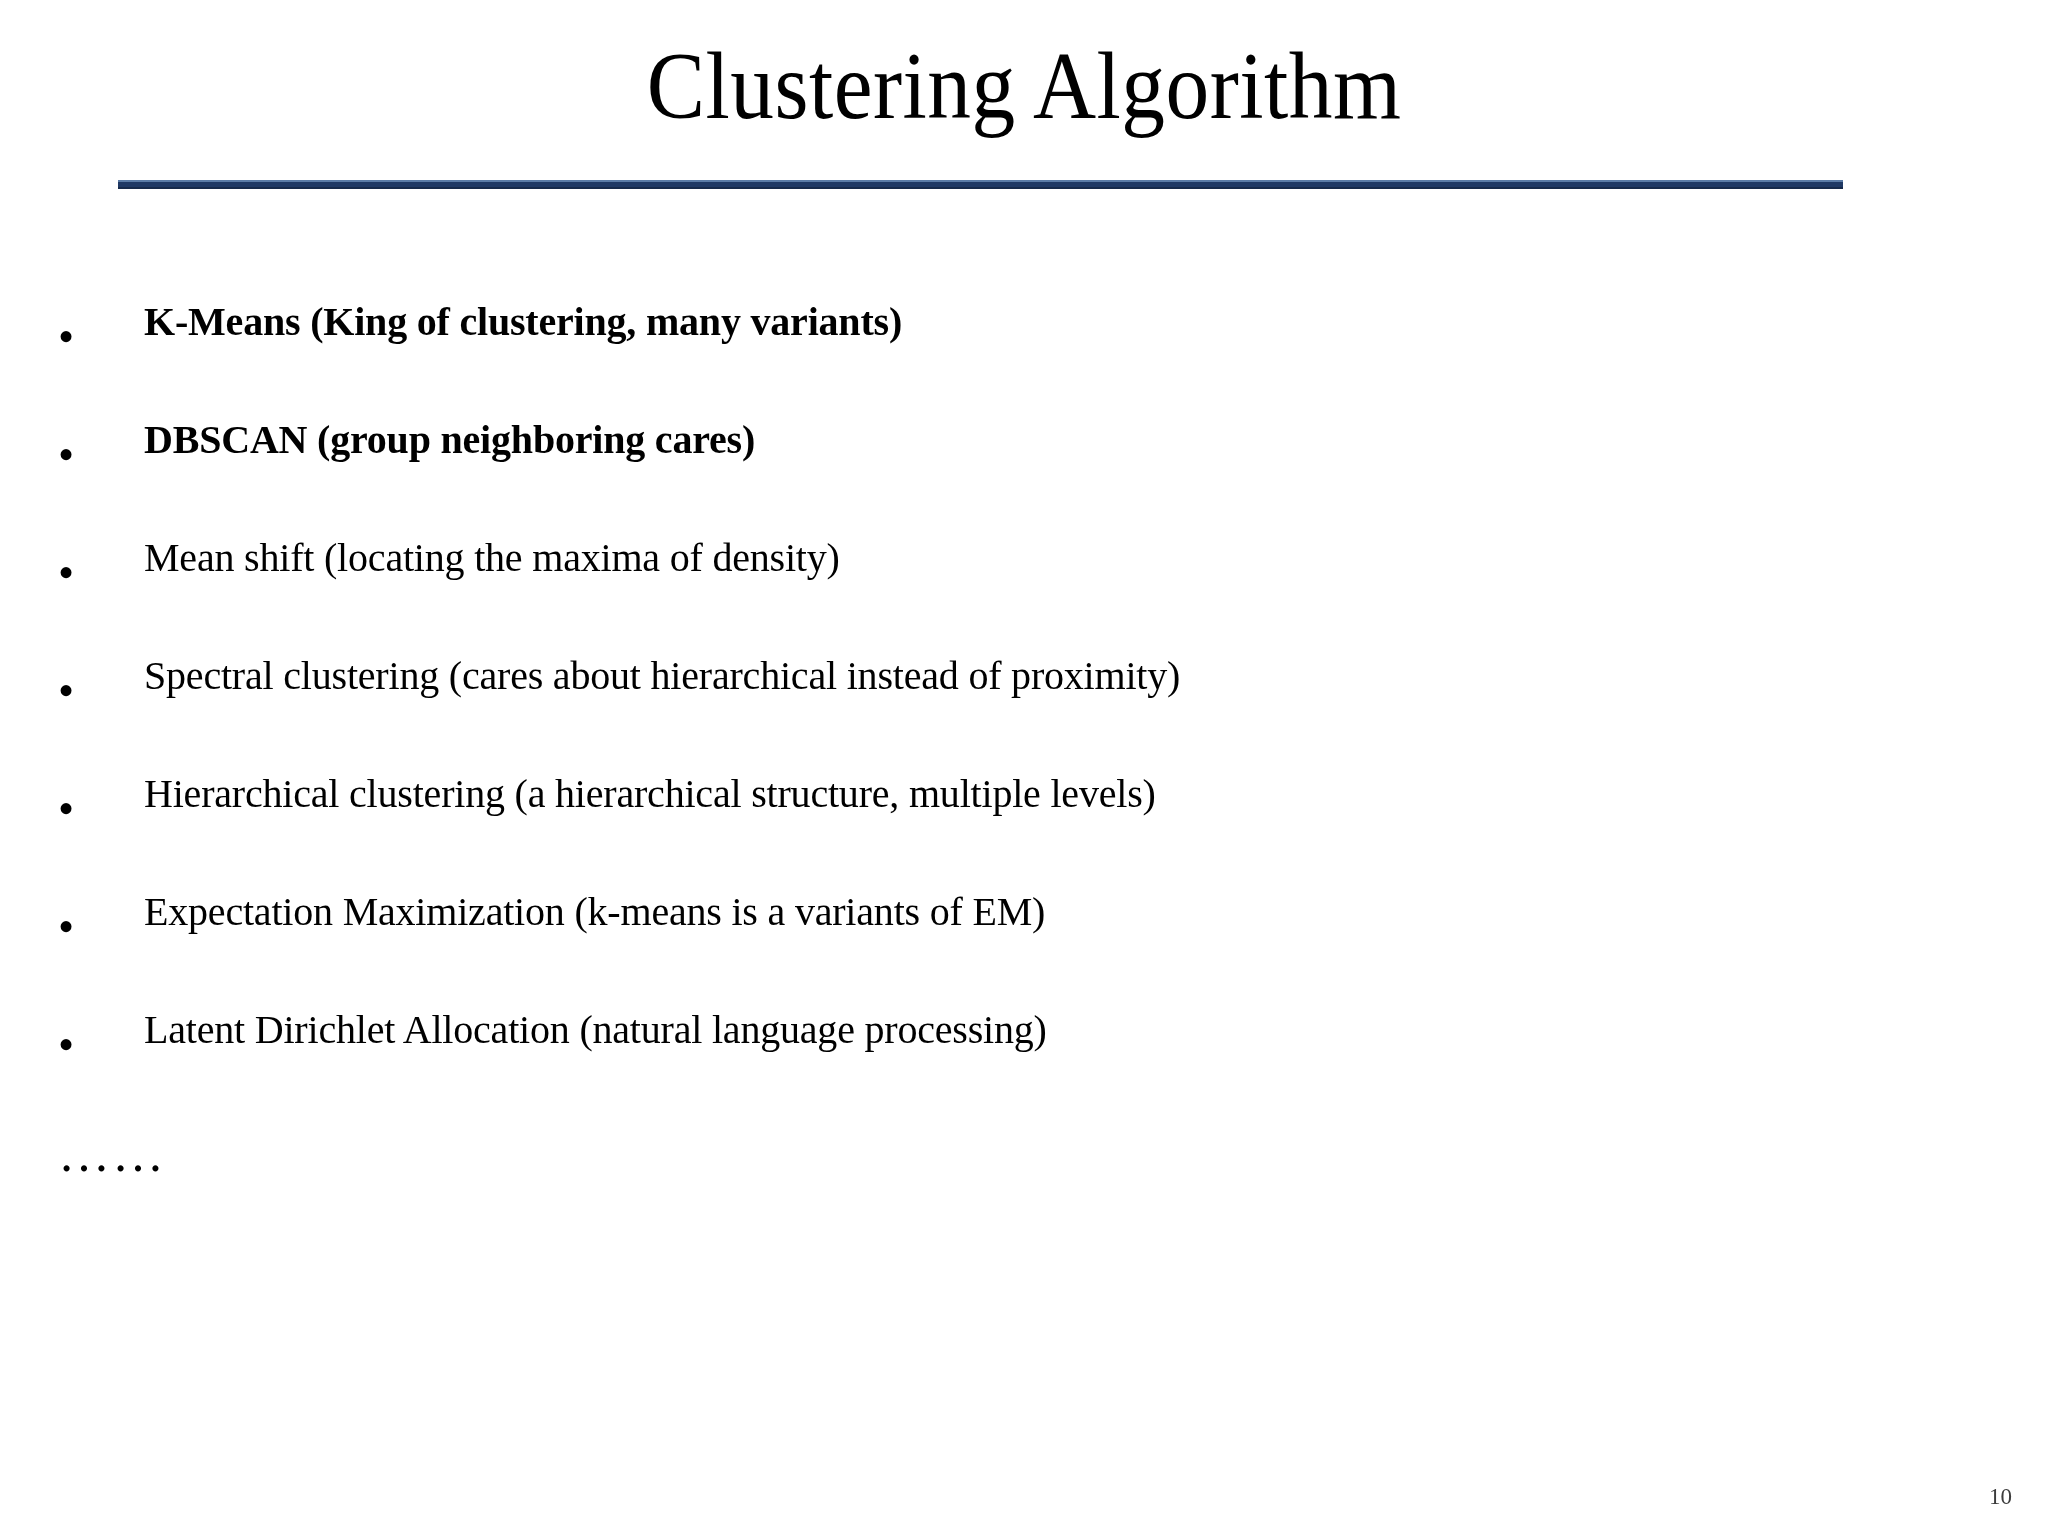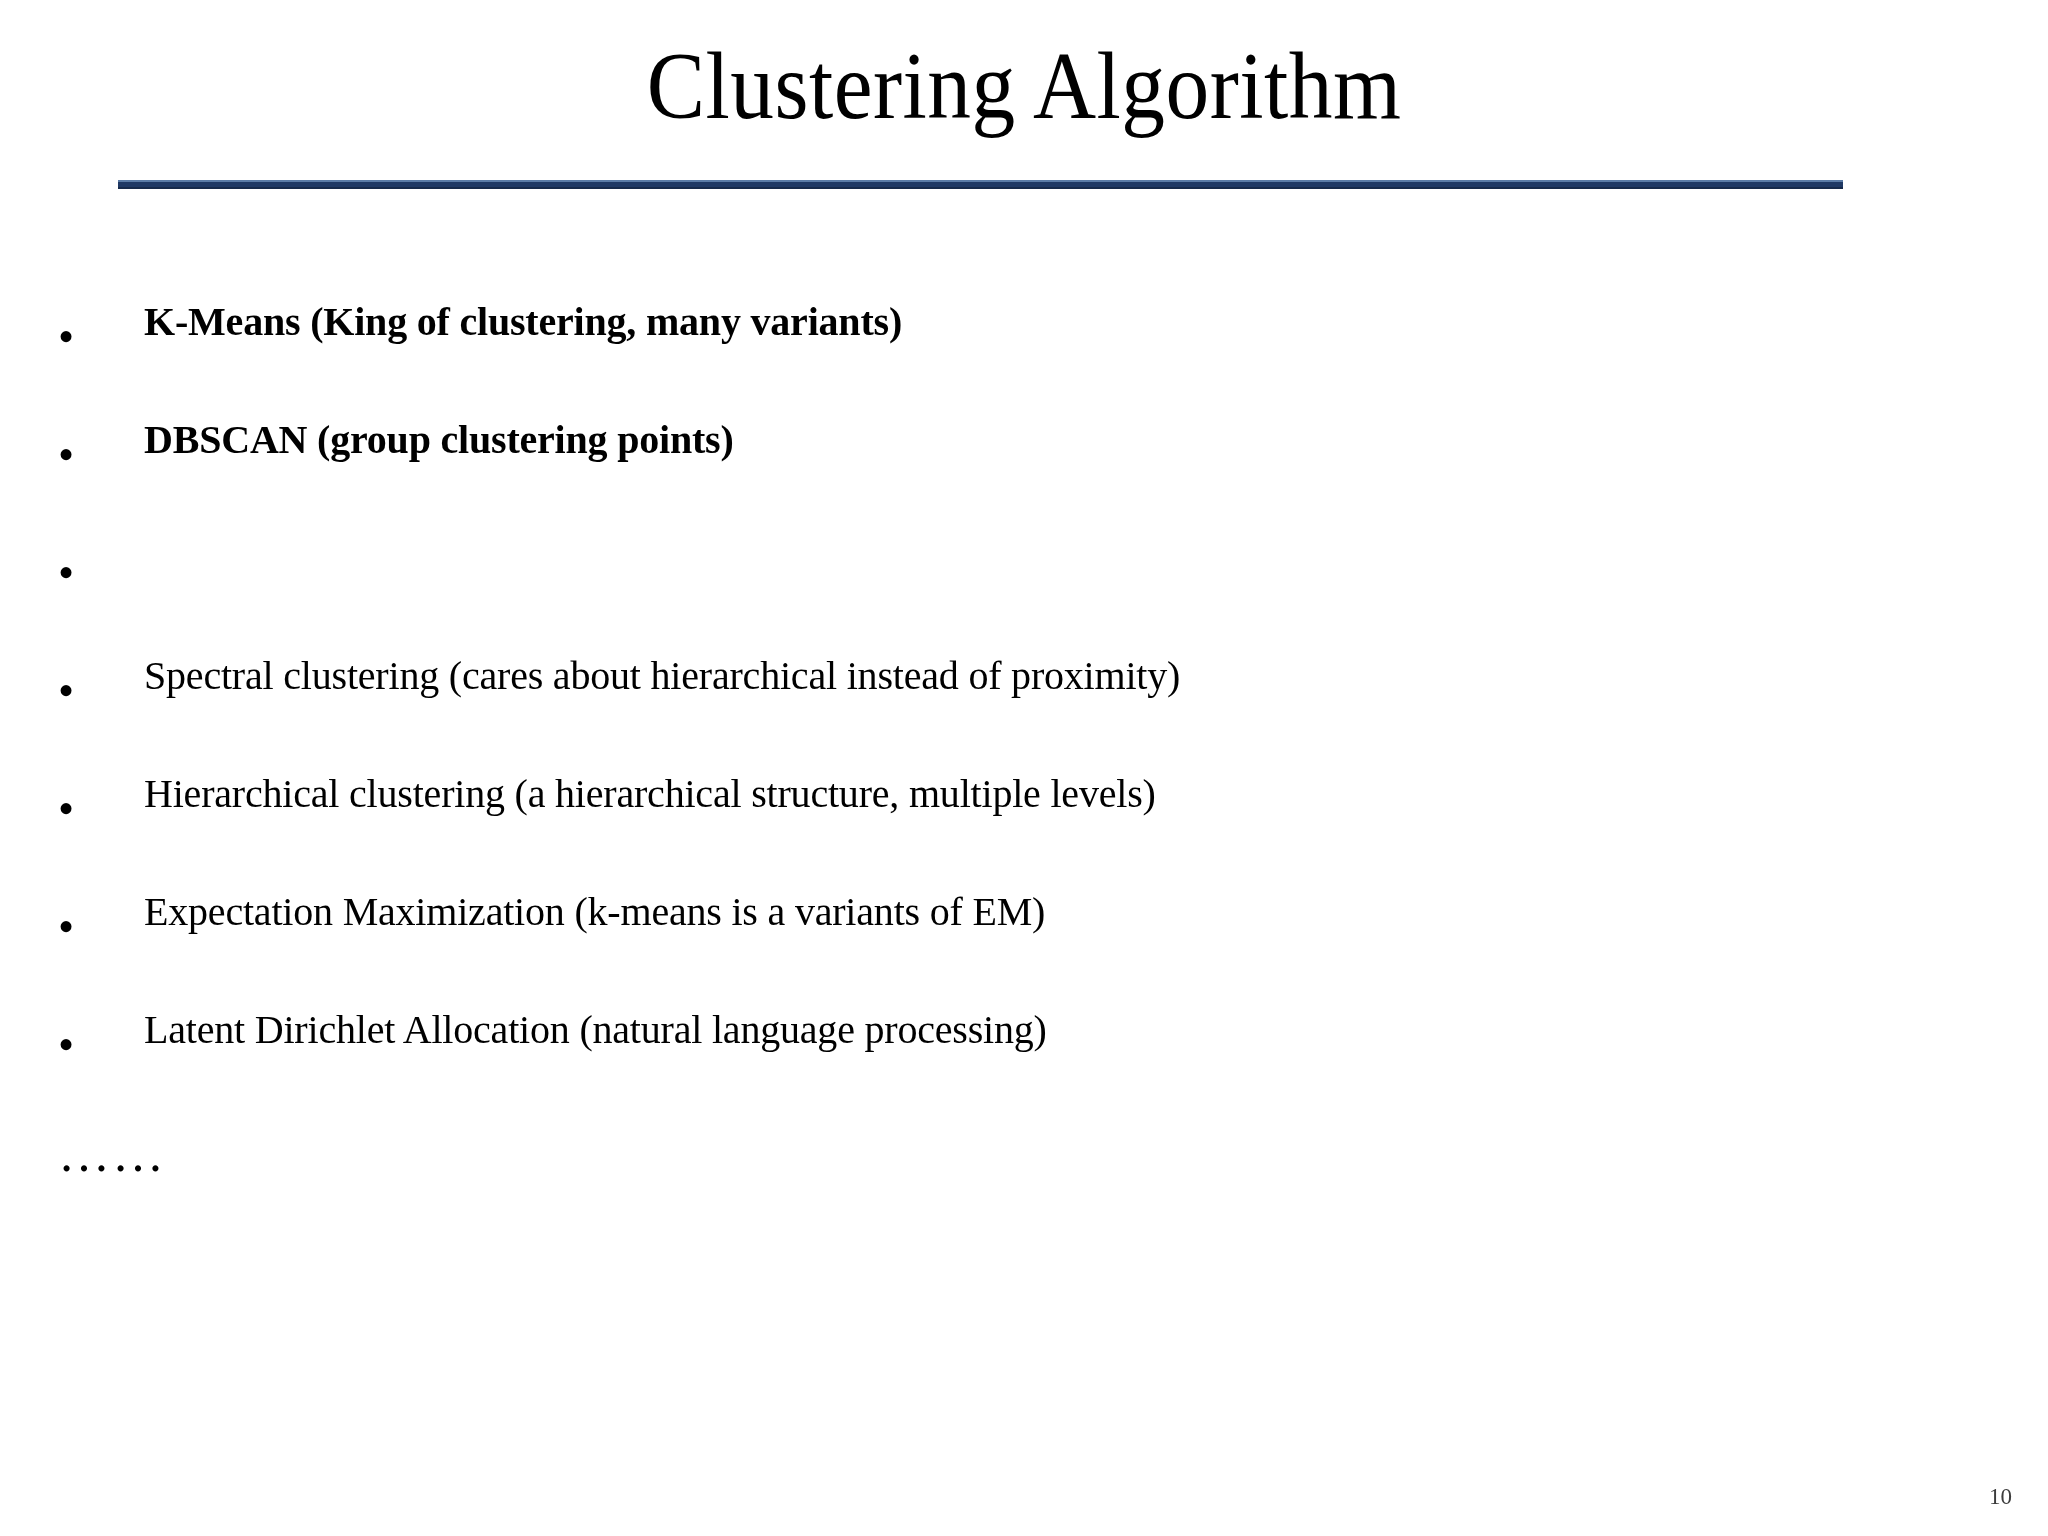--- a/index.html
+++ b/index.html
@@ -132,25 +132,26 @@
 
   <div class="body-list">
 
     <div class="bullet-row">
       <span class="bullet-marker">•</span>
       <span class="bullet-text is-bold">K-Means (King of clustering, many variants)</span>
     </div>
 
     <div class="bullet-row">
       <span class="bullet-marker">•</span>
-      <span class="bullet-text is-bold">DBSCAN (group clustering points)</span>
+      <span class="bullet-text is-bold">DBSCAN (group neighboring cares)</span>
     </div>
 
     <div class="bullet-row">
       <span class="bullet-marker">•</span>
+      <span class="bullet-text">Mean shift (locating the maxima of density)</span>
     </div>
 
     <div class="bullet-row">
       <span class="bullet-marker">•</span>
       <span class="bullet-text">Spectral clustering (cares about hierarchical instead of proximity)</span>
     </div>
 
     <div class="bullet-row">
       <span class="bullet-marker">•</span>
       <span class="bullet-text">Hierarchical clustering (a hierarchical structure, multiple levels)</span>

